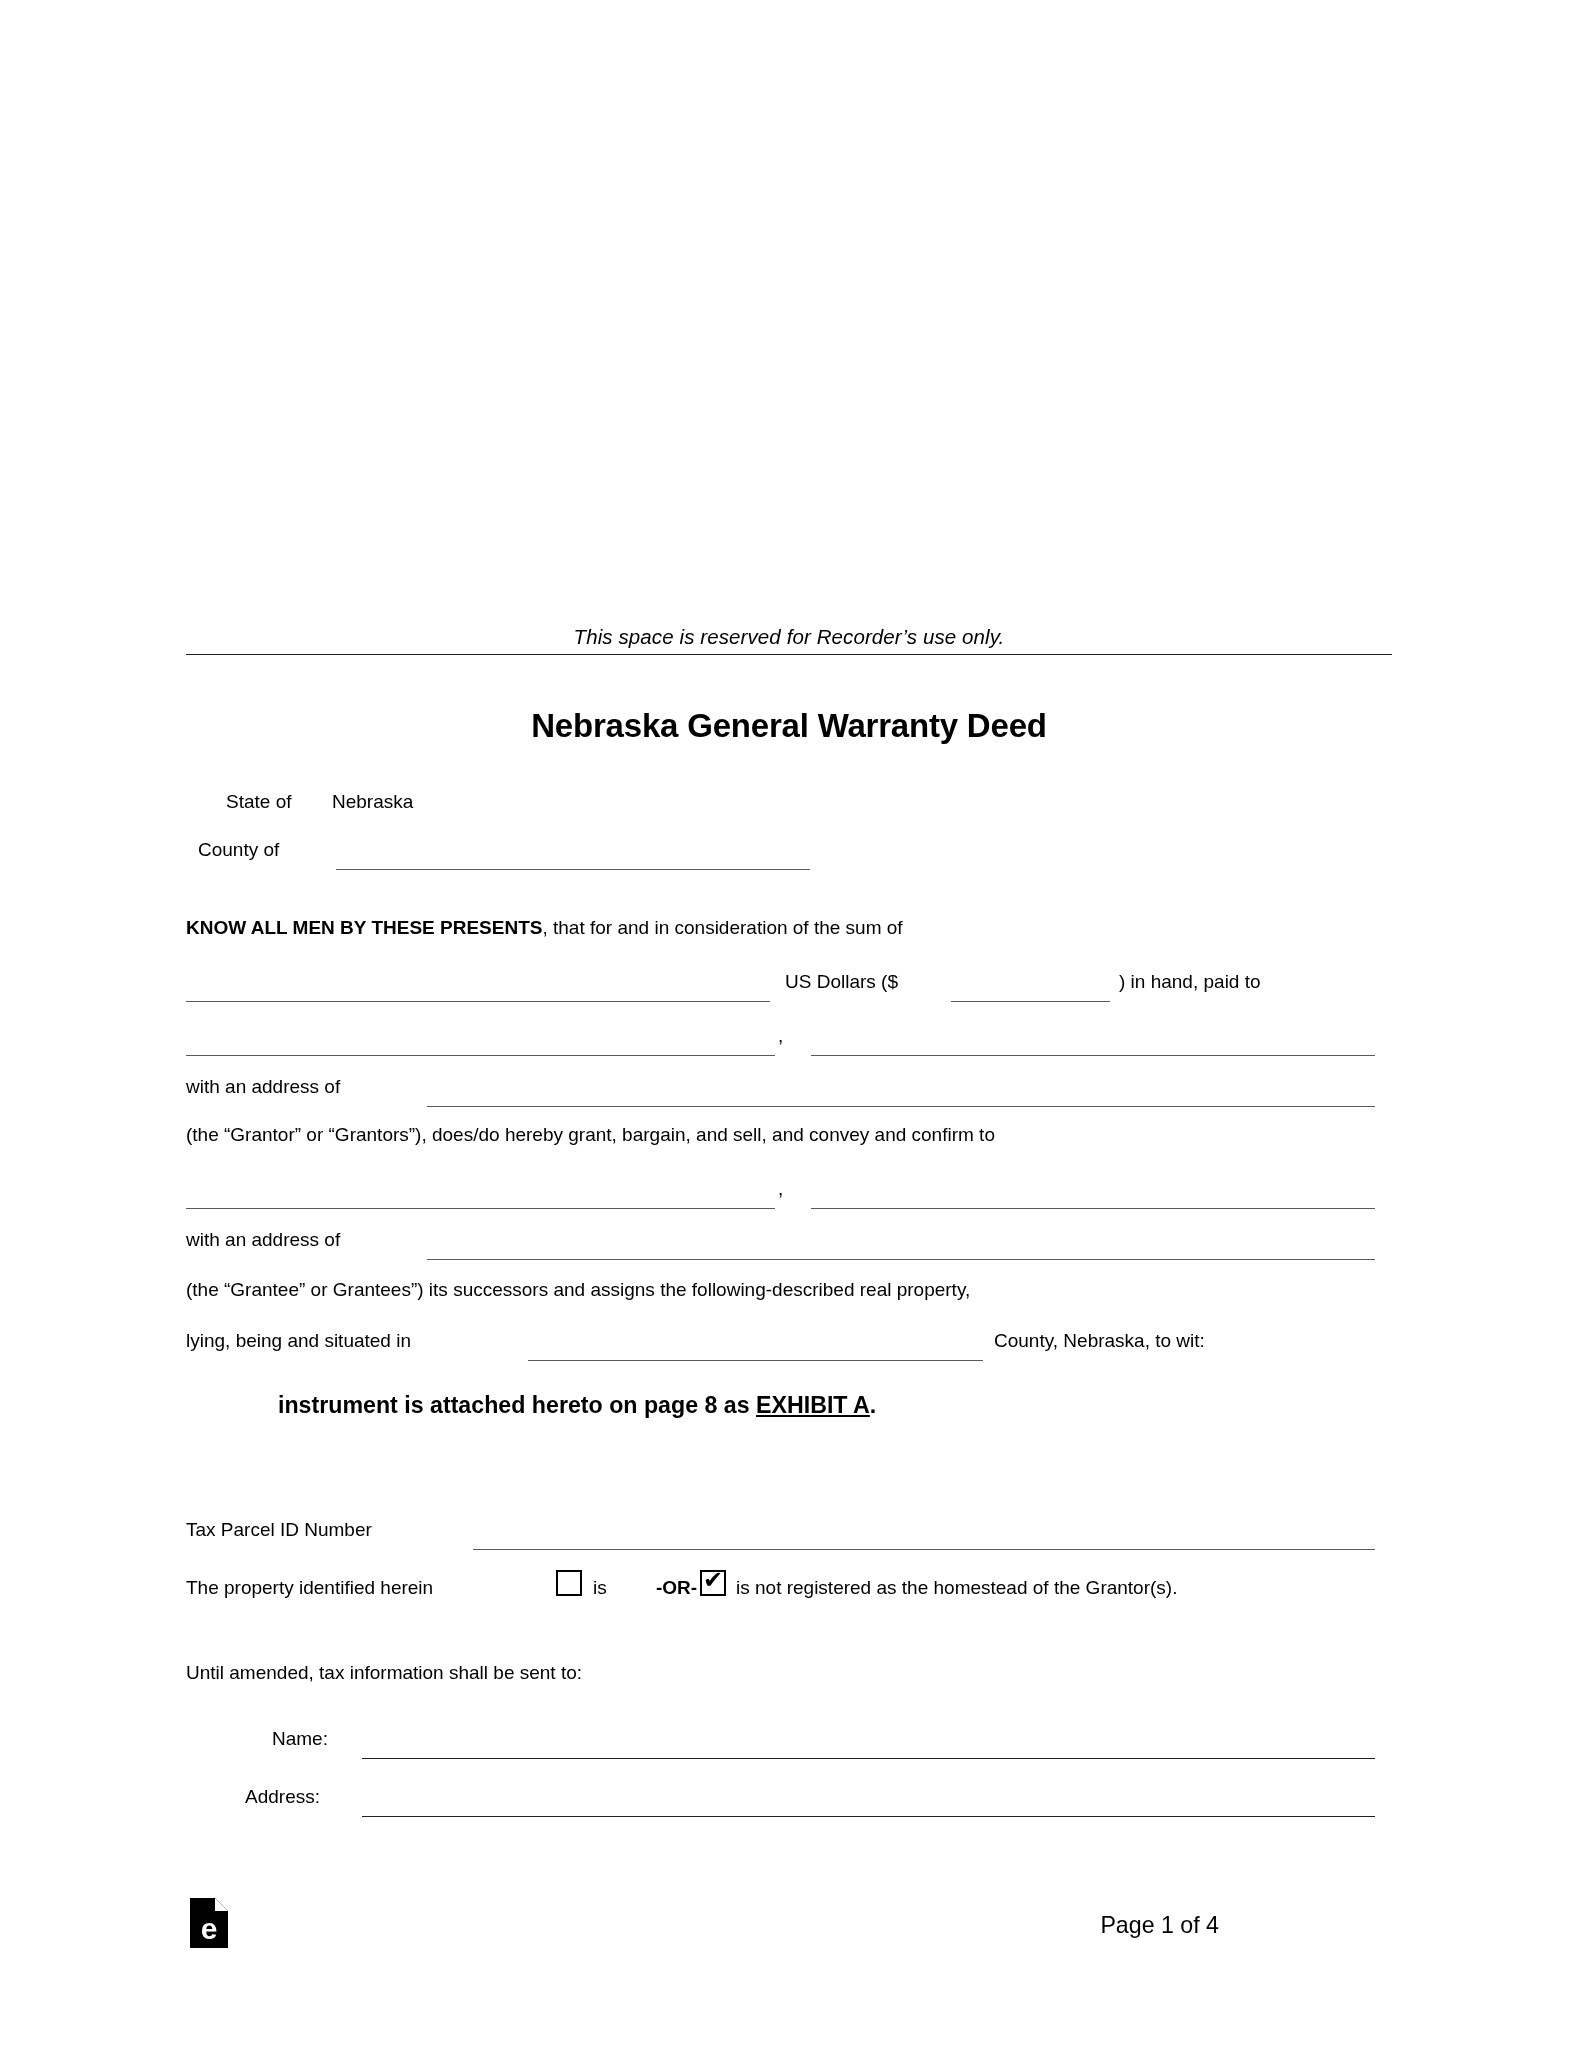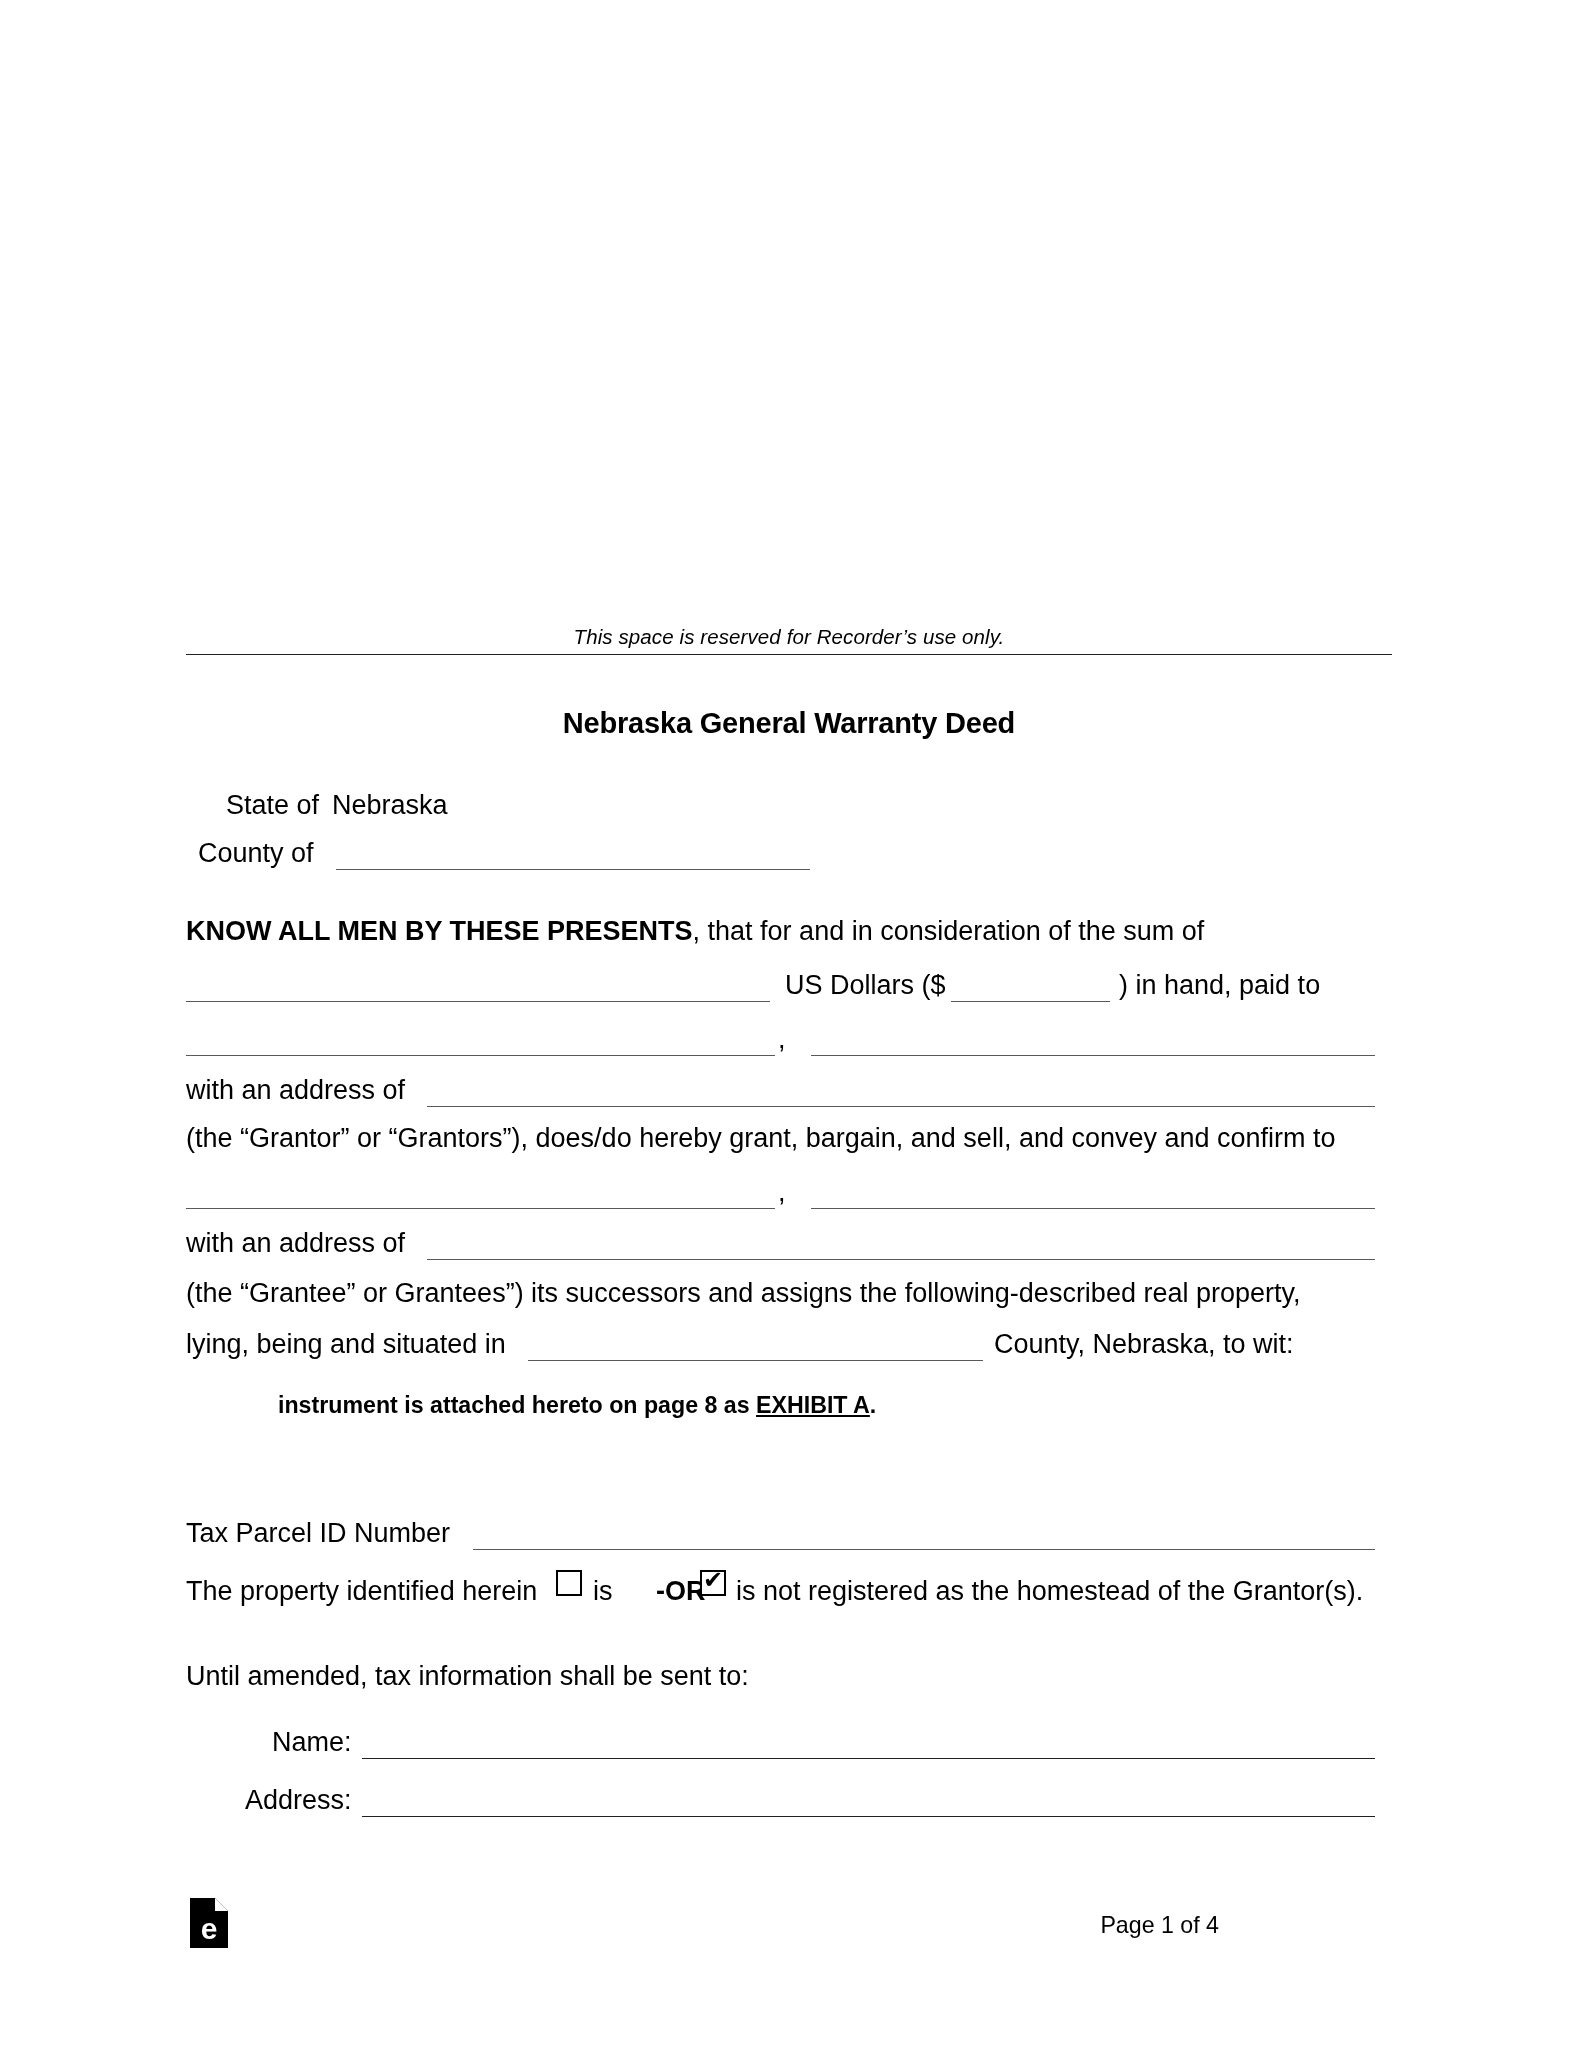--- a/index.html
+++ b/index.html
@@ -49,29 +49,29 @@
     height: 0;
     border-top: 1.6px solid #231f20;
   }
   
   .doc-title {
     position: absolute;
     left: 186px;
     top: 709px;
     width: 1206px;
     text-align: center;
-    font-size: 29px;
+    font-size: 33px;
     font-weight: bold;
     line-height: 1;
     letter-spacing: -0.2px;
   }
   
   .t {
     position: absolute;
-    font-size: 27px;
+    font-size: 19px;
     line-height: 1;
     white-space: nowrap;
   }
   .b { font-weight: bold; }
   .u { text-decoration: underline; }
   .rule {
     position: absolute;
     height: 0;
     border-top: 1.5px solid #58595b;
   }

